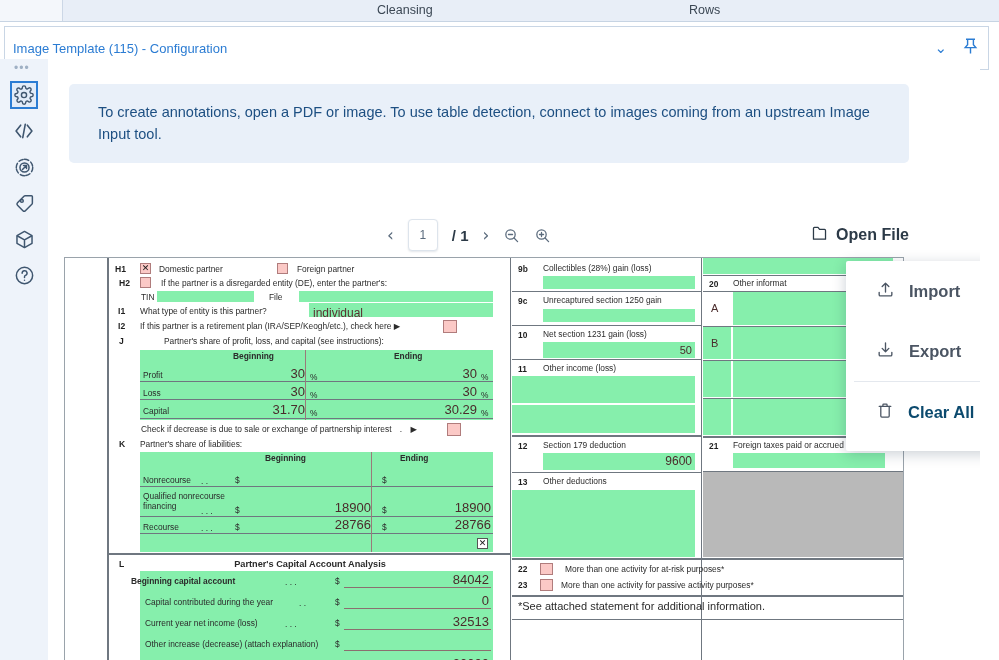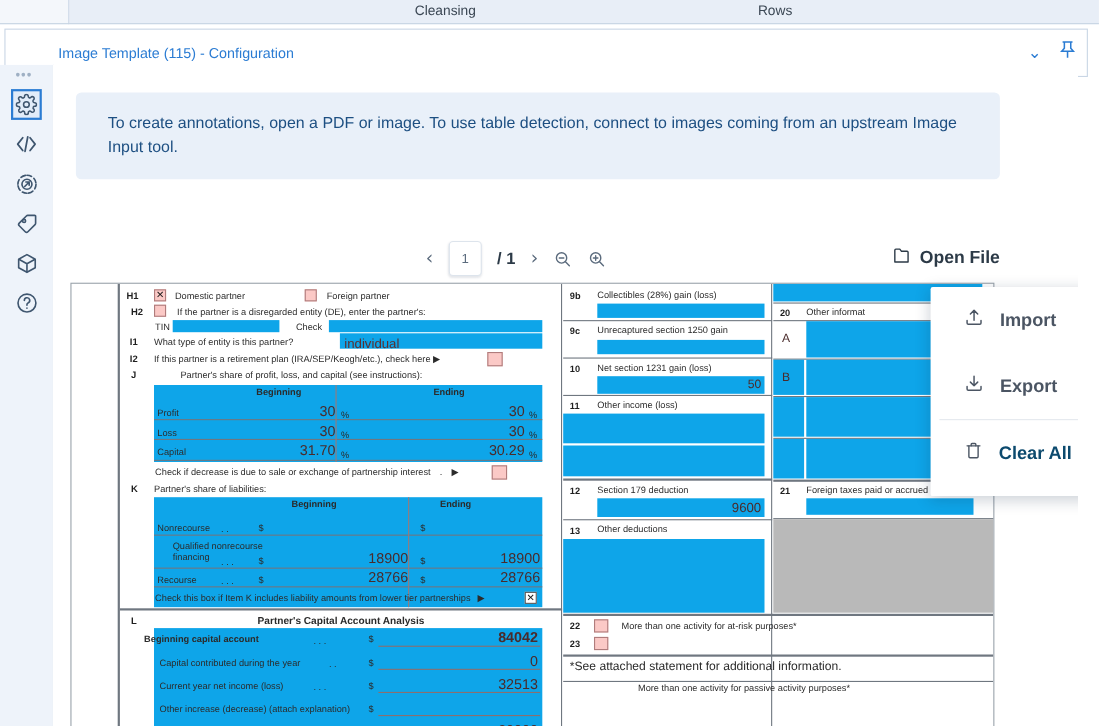--- a/index.html
+++ b/index.html
@@ -16,21 +16,21 @@
   .ribbon .seg-white{position:absolute;left:0;top:0;width:62px;height:22px;background:#f4f7fb;border-right:1px solid #ccd7e6;}
   .ribbon .tab{position:absolute;top:0;height:22px;line-height:20px;font-size:12.5px;color:#3b4754;}
   .ribbon .tab.cleansing{left:377px;}
   .ribbon .tab.rows{left:689px;}
   .ribbon-underline{position:absolute;left:0;top:21px;width:999px;height:1px;background:#c7d4e3;}
 
   
   .cfgbar{
     position:absolute;left:4px;top:26px;width:985px;height:44px;
     background:#ffffff;border:1px solid #c9d6e5;box-sizing:border-box;
-    display:flex;align-items:center;padding-left:40px;
+    display:flex;align-items:center;
   }
   .cfgbar .title{
     font-size:13px;color:#2b7cd3;margin-left:8px;white-space:nowrap;
   }
   .cfgbar .spacer{flex:1;}
   .cfgbar .chev{
     color:#2b7cd3;font-size:15px;margin-right:16px;line-height:1;cursor:pointer;
     font-family:"DejaVu Sans",sans-serif;
   }
   .cfgbar .pin{margin-right:10px;cursor:pointer;}
@@ -77,21 +77,21 @@
     position:absolute;left:16px;top:198px;width:840px;height:425px;
     background:#ffffff;border:1px solid #9aa3ab;box-sizing:border-box;overflow:hidden;
     font-family:"Liberation Sans",sans-serif;
   }
   .page .gutter{position:absolute;left:0;top:0;width:44px;height:100%;border-right:2px solid #6f7780;box-sizing:border-box;}
   .formwrap{position:absolute;left:44px;top:0;right:0;bottom:0;}
 
   .colL{position:absolute;left:0;top:0;width:402px;height:100%;border-right:1px solid #6f7780;box-sizing:border-box;}
   .colR{position:absolute;left:403px;top:0;right:0;height:100%;}
 
-  .fld{background:#0ea5e9;}
+  .fld{background:#86efac;}
   .lbl{font-size:8.4px;color:#2b2b2b;line-height:1.15;}
   .lbl.b{font-weight:bold;}
   .code{font-size:8.6px;font-weight:bold;color:#1f1f1f;}
   .val{font-size:13px;color:#4a2b2b;text-align:right;}
   .valsm{font-size:11px;color:#4a2b2b;text-align:right;}
   .chk{width:11px;height:11px;border:1px solid #b07c7c;background:#fbc9c6;box-sizing:border-box;display:inline-flex;align-items:center;justify-content:center;font-size:9px;color:#1a1a1a;line-height:1;}
   .chkw{width:11px;height:11px;border:1px solid #555;background:#fff;box-sizing:border-box;display:inline-flex;align-items:center;justify-content:center;font-size:9px;color:#1a1a1a;line-height:1;}
   .rowline{position:absolute;left:0;width:100%;height:1px;background:#6f7780;}
   .rnum{position:absolute;font-size:8.4px;font-weight:bold;color:#1f1f1f;}
   .gray{background:#b9b9b9;}
@@ -246,21 +246,21 @@
           <div class="lbl" style="position:absolute;left:50px;top:7px;">Domestic partner</div>
           <div class="chk" style="position:absolute;left:168px;top:5px;"></div>
           <div class="lbl" style="position:absolute;left:188px;top:7px;">Foreign partner</div>
 
           <div style="position:absolute;left:10px;top:20px;" class="code">H2</div>
           <div class="chk" style="position:absolute;left:31px;top:19px;"></div>
           <div class="lbl" style="position:absolute;left:52px;top:21px;">If the partner is a disregarded entity (DE), enter the partner's:</div>
 
           <div class="lbl" style="position:absolute;left:32px;top:35px;">TIN</div>
           <div class="fld" style="position:absolute;left:48px;top:33px;width:97px;height:11px;"></div>
-          <div class="lbl" style="position:absolute;left:160px;top:35px;">Check</div>
+          <div class="lbl" style="position:absolute;left:160px;top:35px;">File</div>
           <div class="fld" style="position:absolute;left:190px;top:33px;width:194px;height:11px;"></div>
 
           <div style="position:absolute;left:9px;top:48px;" class="code">I1</div>
           <div class="lbl" style="position:absolute;left:31px;top:49px;">What type of entity is this partner?</div>
           <div class="fld" style="position:absolute;left:200px;top:45px;width:184px;height:14px;">
             <span style="font-size:12px;color:#5a3030;margin-left:4px;line-height:14px;display:inline-block;">individual</span>
           </div>
 
           <div style="position:absolute;left:9px;top:63px;" class="code">I2</div>
           <div class="lbl" style="position:absolute;left:31px;top:64px;">
@@ -313,56 +313,52 @@
           <div class="lbl b" style="position:absolute;left:291px;top:196px;">Ending</div>
 
           <div class="lbl" style="position:absolute;left:34px;top:218px;">Nonrecourse</div>
           <div class="lbl" style="position:absolute;left:92px;top:219px;">.    .</div>
           <div class="lbl" style="position:absolute;left:126px;top:218px;">$</div>
           <div class="val" style="position:absolute;left:140px;top:213px;width:122px;"></div>
           <div class="lbl" style="position:absolute;left:273px;top:218px;">$</div>
           <div class="val" style="position:absolute;left:286px;top:213px;width:96px;"></div>
           <div class="rowline" style="left:31px;top:228px;width:353px;"></div>
 
-          <div class="lbl" style="position:absolute;left:48px;top:234px;width:100px;">Qualified nonrecourse financing</div>
+          <div class="lbl" style="position:absolute;left:34px;top:234px;width:100px;">Qualified nonrecourse financing</div>
           <div class="lbl" style="position:absolute;left:92px;top:249px;">.    .    .</div>
           <div class="lbl" style="position:absolute;left:126px;top:248px;">$</div>
           <div class="val" style="position:absolute;left:140px;top:242px;width:122px;">18900</div>
           <div class="lbl" style="position:absolute;left:273px;top:248px;">$</div>
           <div class="val" style="position:absolute;left:286px;top:242px;width:96px;">18900</div>
           <div class="rowline" style="left:31px;top:258px;width:353px;"></div>
 
           <div class="lbl" style="position:absolute;left:34px;top:265px;">Recourse</div>
           <div class="lbl" style="position:absolute;left:92px;top:266px;">.    .    .</div>
           <div class="lbl" style="position:absolute;left:126px;top:265px;">$</div>
           <div class="val" style="position:absolute;left:140px;top:259px;width:122px;">28766</div>
           <div class="lbl" style="position:absolute;left:273px;top:265px;">$</div>
           <div class="val" style="position:absolute;left:286px;top:259px;width:96px;">28766</div>
           <div class="rowline" style="left:31px;top:275px;width:353px;"></div>
           <div style="position:absolute;left:262px;top:194px;width:1px;height:100px;background:#9a7a7a;"></div>
 
-          <div class="lbl" style="position:absolute;left:32px;top:281px;">
-            <span>Check this box if Item K includes liability amounts from lower tier partnerships</span>
-            <span style="padding-left:4px">▶</span>
-          </div>
           <div class="chkw" style="position:absolute;left:368px;top:280px;">
               <span>✕</span>
             </div>
 
           <div class="rowline" style="left:0;top:295px;width:402px;height:2px;background:#6f7780;"></div>
 
           <div style="position:absolute;left:10px;top:301px;" class="code">L</div>
           <div class="lbl b" style="position:absolute;left:0;top:301px;width:402px;text-align:center;font-size:9.2px;">Partner's Capital Account Analysis</div>
 
           <div class="fld" style="position:absolute;left:31px;top:313px;width:353px;height:112px;"></div>
 
           <div class="lbl b" style="position:absolute;left:22px;top:319px;">Beginning capital account</div>
           <div class="lbl" style="position:absolute;left:176px;top:320px;">.    .    .</div>
           <div class="lbl" style="position:absolute;left:226px;top:319px;">$</div>
-          <div class="val" style="position:absolute;left:236px;top:314px;width:144px;font-weight:bold;">84042</div>
+          <div class="val" style="position:absolute;left:236px;top:314px;width:144px;">84042</div>
           <div style="position:absolute;left:235px;top:329px;width:147px;height:1px;background:#8b6f6f;"></div>
 
           <div class="lbl" style="position:absolute;left:36px;top:340px;">Capital contributed during the year</div>
           <div class="lbl" style="position:absolute;left:190px;top:341px;">.    .</div>
           <div class="lbl" style="position:absolute;left:226px;top:340px;">$</div>
           <div class="val" style="position:absolute;left:236px;top:335px;width:144px;">0</div>
           <div style="position:absolute;left:235px;top:350px;width:147px;height:1px;background:#8b6f6f;"></div>
 
           <div class="lbl" style="position:absolute;left:36px;top:361px;">Current year net income (loss)</div>
           <div class="lbl" style="position:absolute;left:176px;top:362px;">.    .    .</div>
@@ -451,21 +447,21 @@
             <div class="gray" style="position:absolute;left:0;top:214px;width:240px;height:85px;"></div>
           </div>
 
           <div class="rowline" style="left:0;top:300px;width:100%;height:2px;background:#6f7780;"></div>
           <div class="chk" style="position:absolute;left:28px;top:305px;width:13px;height:12px;"></div>
           <div class="rnum" style="left:6px;top:306px;">22</div>
           <div class="lbl" style="position:absolute;left:53px;top:307px;">More than one activity for at-risk purposes*</div>
 
           <div class="chk" style="position:absolute;left:28px;top:321px;width:13px;height:12px;"></div>
           <div class="rnum" style="left:6px;top:322px;">23</div>
-          <div class="lbl" style="position:absolute;left:68px;top:323px;margin-top:40px;">More than one activity for passive activity purposes*</div>
+          <div class="lbl" style="position:absolute;left:49px;top:323px;">More than one activity for passive activity purposes*</div>
 
           <div class="rowline" style="left:0;top:337px;width:100%;height:2px;background:#6f7780;"></div>
           <div style="position:absolute;left:6px;top:342px;font-size:11px;color:#2b2b2b;">*See attached statement for additional information.</div>
           <div class="rowline" style="left:0;top:361px;width:100%;"></div>
           <div style="position:absolute;left:8px;top:398px;font-size:13px;color:#555;transform:rotate(-8deg);">≥</div>
         </div>
 
       </div>
     </div>
 

